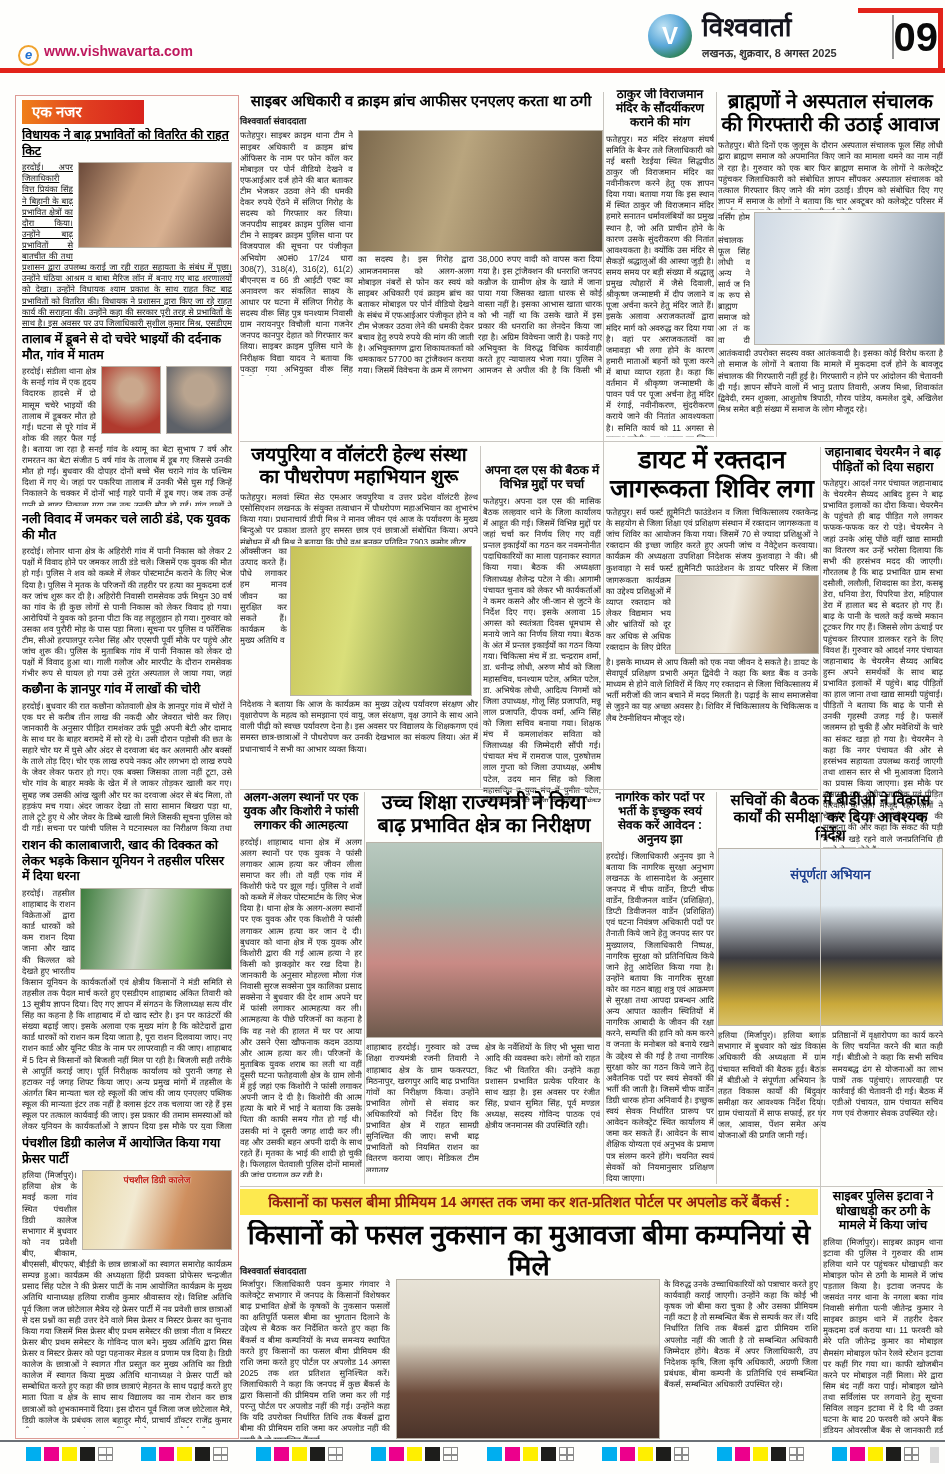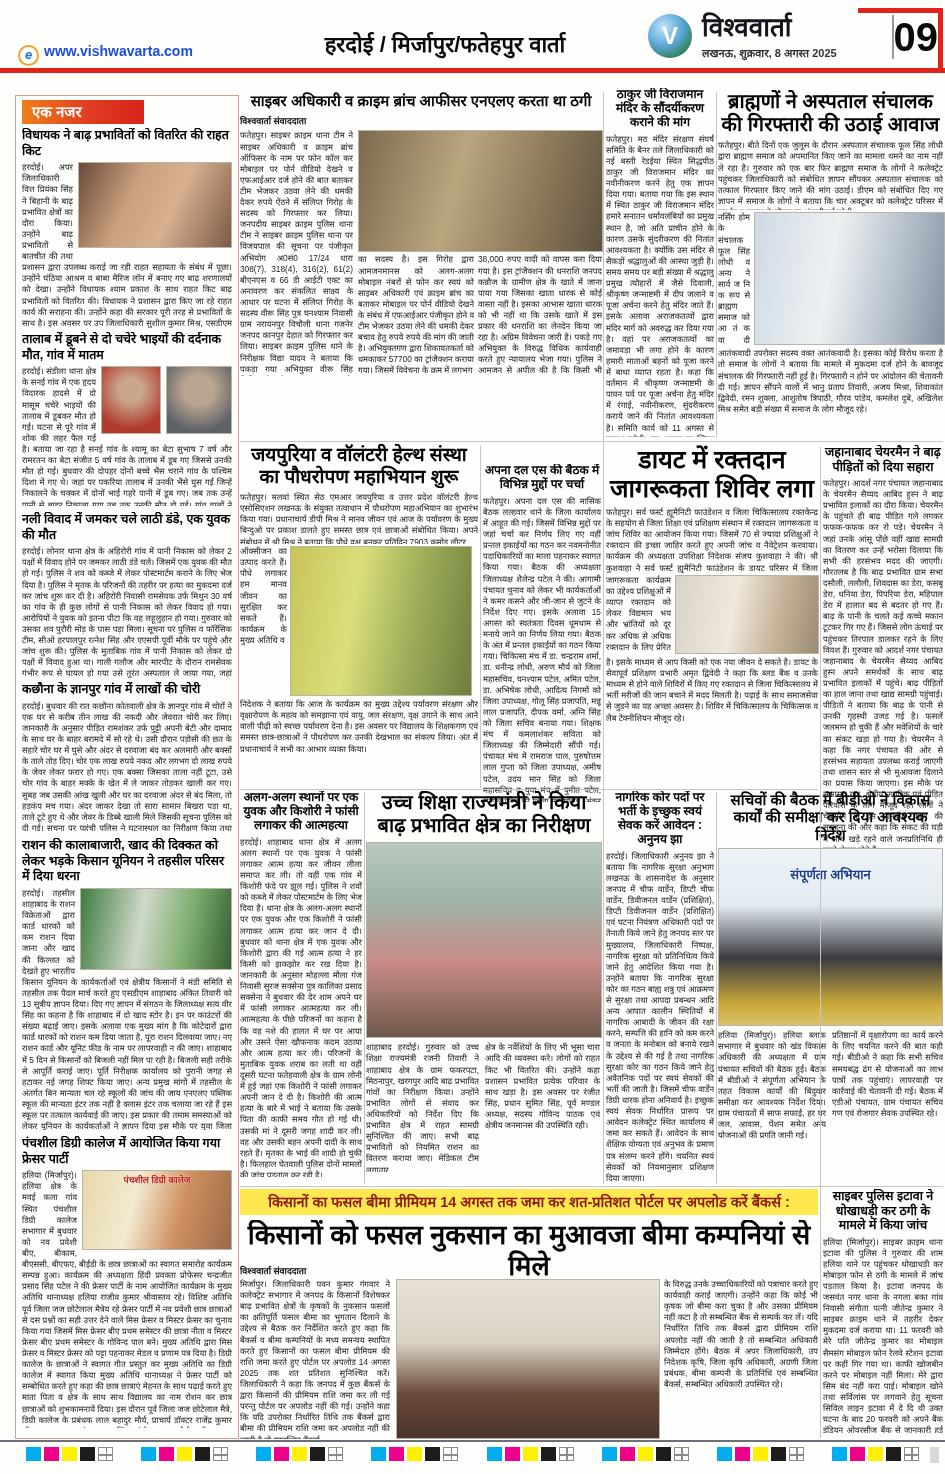--- a/index.html
+++ b/index.html
@@ -9,21 +9,21 @@
   .hl{font-weight:bold;color:#050505;text-align:center;line-height:1.16;overflow:hidden;}
   .body-txt{font-size:8.3px;text-align:justify;color:#1c1c1c;line-height:1.34;overflow:hidden;}
   .body-txt p{margin:0;}
   .byline{font-weight:bold;font-size:9px;color:#111;}
   .ph{background-size:cover;position:relative;overflow:hidden;border:1px solid #b9b3a8;}
   .ph-float-r{float:right;margin:0 0 3px 5px;}
   .vrule{background:#c9c6c0;width:1px;}
   .hrule{background:#c9c6c0;height:1px;}
   
   .masthead-title{font-weight:bold;font-size:22px;color:#0b0b0b;text-align:center;}
-  .url-txt{font-weight:bold;font-size:14px;color:#1d4ed8;}
+  .url-txt{font-weight:bold;font-size:14px;color:#be185d;}
   .browser-icon{display:inline-block;width:17px;height:17px;border:2px solid #f0a32e;border-radius:50%;
      color:#1d6fd1;font-weight:bold;font-style:italic;font-size:13px;line-height:15px;text-align:center;margin-right:5px;vertical-align:-3px;}
   .logo-globe{width:44px;height:44px;border-radius:50%;background:radial-gradient(circle at 35% 30%,#bfe3f5 0%,#5aa7d8 45%,#2c7f4f 80%);
      color:#fff;font-weight:bold;font-size:24px;text-align:center;line-height:44px;}
   .masthead-name{font-weight:bold;font-size:26px;color:#14141c;line-height:1;}
   .masthead-date{font-size:11px;font-weight:bold;color:#333;margin-top:5px;}
   .pageno-box{border-top:5px solid #e2231a;border-right:5px solid #e2231a;text-align:right;}
   .pageno{font-size:40px;font-weight:bold;color:#0a0a0a;line-height:1.1;border-left:2px solid #999;padding-left:0;}
   .red-rule{background:#e2231a;}
   
@@ -59,35 +59,34 @@
   .endcap{width:9px;height:16px;background:#d9d9d9;}
 </style>
 </head>
 <body>
 
 <div id="page">
 
   <div class="abs" style="left:18px;top:42px;">
     <span class="browser-icon">e</span><span class="url-txt">www.vishwavarta.com</span>
   </div>
-  <div class="abs masthead-title" style="left:245px;top:28px;width:400px;">हरदोई / मिर्जापुर/फतेहपुर वार्ता</div>
   <div class="abs logo-globe" style="left:648px;top:14px;">V</div>
   <div class="abs" style="left:702px;top:14px;width:165px;">
     <div class="masthead-name">विश्ववार्ता</div>
     <div class="masthead-date">लखनऊ,   शुक्रवार, 8 अगस्त 2025</div>
   </div>
   <div class="abs pageno-box" style="left:858px;top:8px;width:80px;height:58px;padding-top:2px;">
     <span class="pageno">09</span>
   </div>
   <div class="abs red-rule" style="left:0;top:68px;width:945px;height:5px;"></div>
 
   <div id="sidebar" class="abs" style="left:15px;top:95px;width:222px;height:1342px;">
     <div class="abs eknajar" style="left:6px;top:4px;width:112px;height:24px;">एक नजर</div>
 
-    <div class="abs" style="left:6px;top:32px;width:210px;height:200px;overflow:hidden;">
+    <div class="abs" style="left:6px;top:32px;width:210px;height:200px;overflow:hidden;text-decoration:underline;">
       <div class="sb-hl">विधायक ने बाढ़ प्रभावितों को वितरित की राहत किट</div>
       <div class="body-txt" style="margin-top:3px;height:178px;">
         <div class="ph ph-relief ph-float-r" style="width:152px;height:84px;"></div>
         <p>हरदोई। अपर जिलाधिकारी वित्त प्रियंका सिंह ने बिहानी के बाढ़ प्रभावित क्षेत्रों का दौरा किया। उन्होंने बाढ़ प्रभावितों से बातचीत की तथा प्रशासन द्वारा उपलब्ध कराई जा रही राहत सहायता के संबंध में पूछा। उन्होंने घंठिया आश्रम व बाबा मैरिज लॉन में बनाए गए बाढ़ शरणालयों को देखा। उन्होंने विधायक श्याम प्रकाश के साथ राहत किट बाढ़ प्रभावितों को वितरित की। विधायक ने प्रशासन द्वारा किए जा रहे राहत कार्य की सराहना की। उन्होंने कहा की सरकार पूरी तरह से प्रभावितों के साथ है। इस अवसर पर उप जिलाधिकारी सुशील कुमार मिश्र, एसडीएम अंकित तिवारी, गरिमा सिंह, अधिशासी अधिकारी अमित सिंह व अन्य संबंधित अधिकारी उपस्थित रहे।</p>
       </div>
     </div>
 
     <div class="abs" style="left:6px;top:236px;width:210px;height:176px;overflow:hidden;">
       <div class="sb-hl">तालाब में डूबने से दो चचेरे भाइयों की दर्दनाक मौत, गांव में मातम</div>
       <div class="body-txt" style="margin-top:3px;height:140px;">

